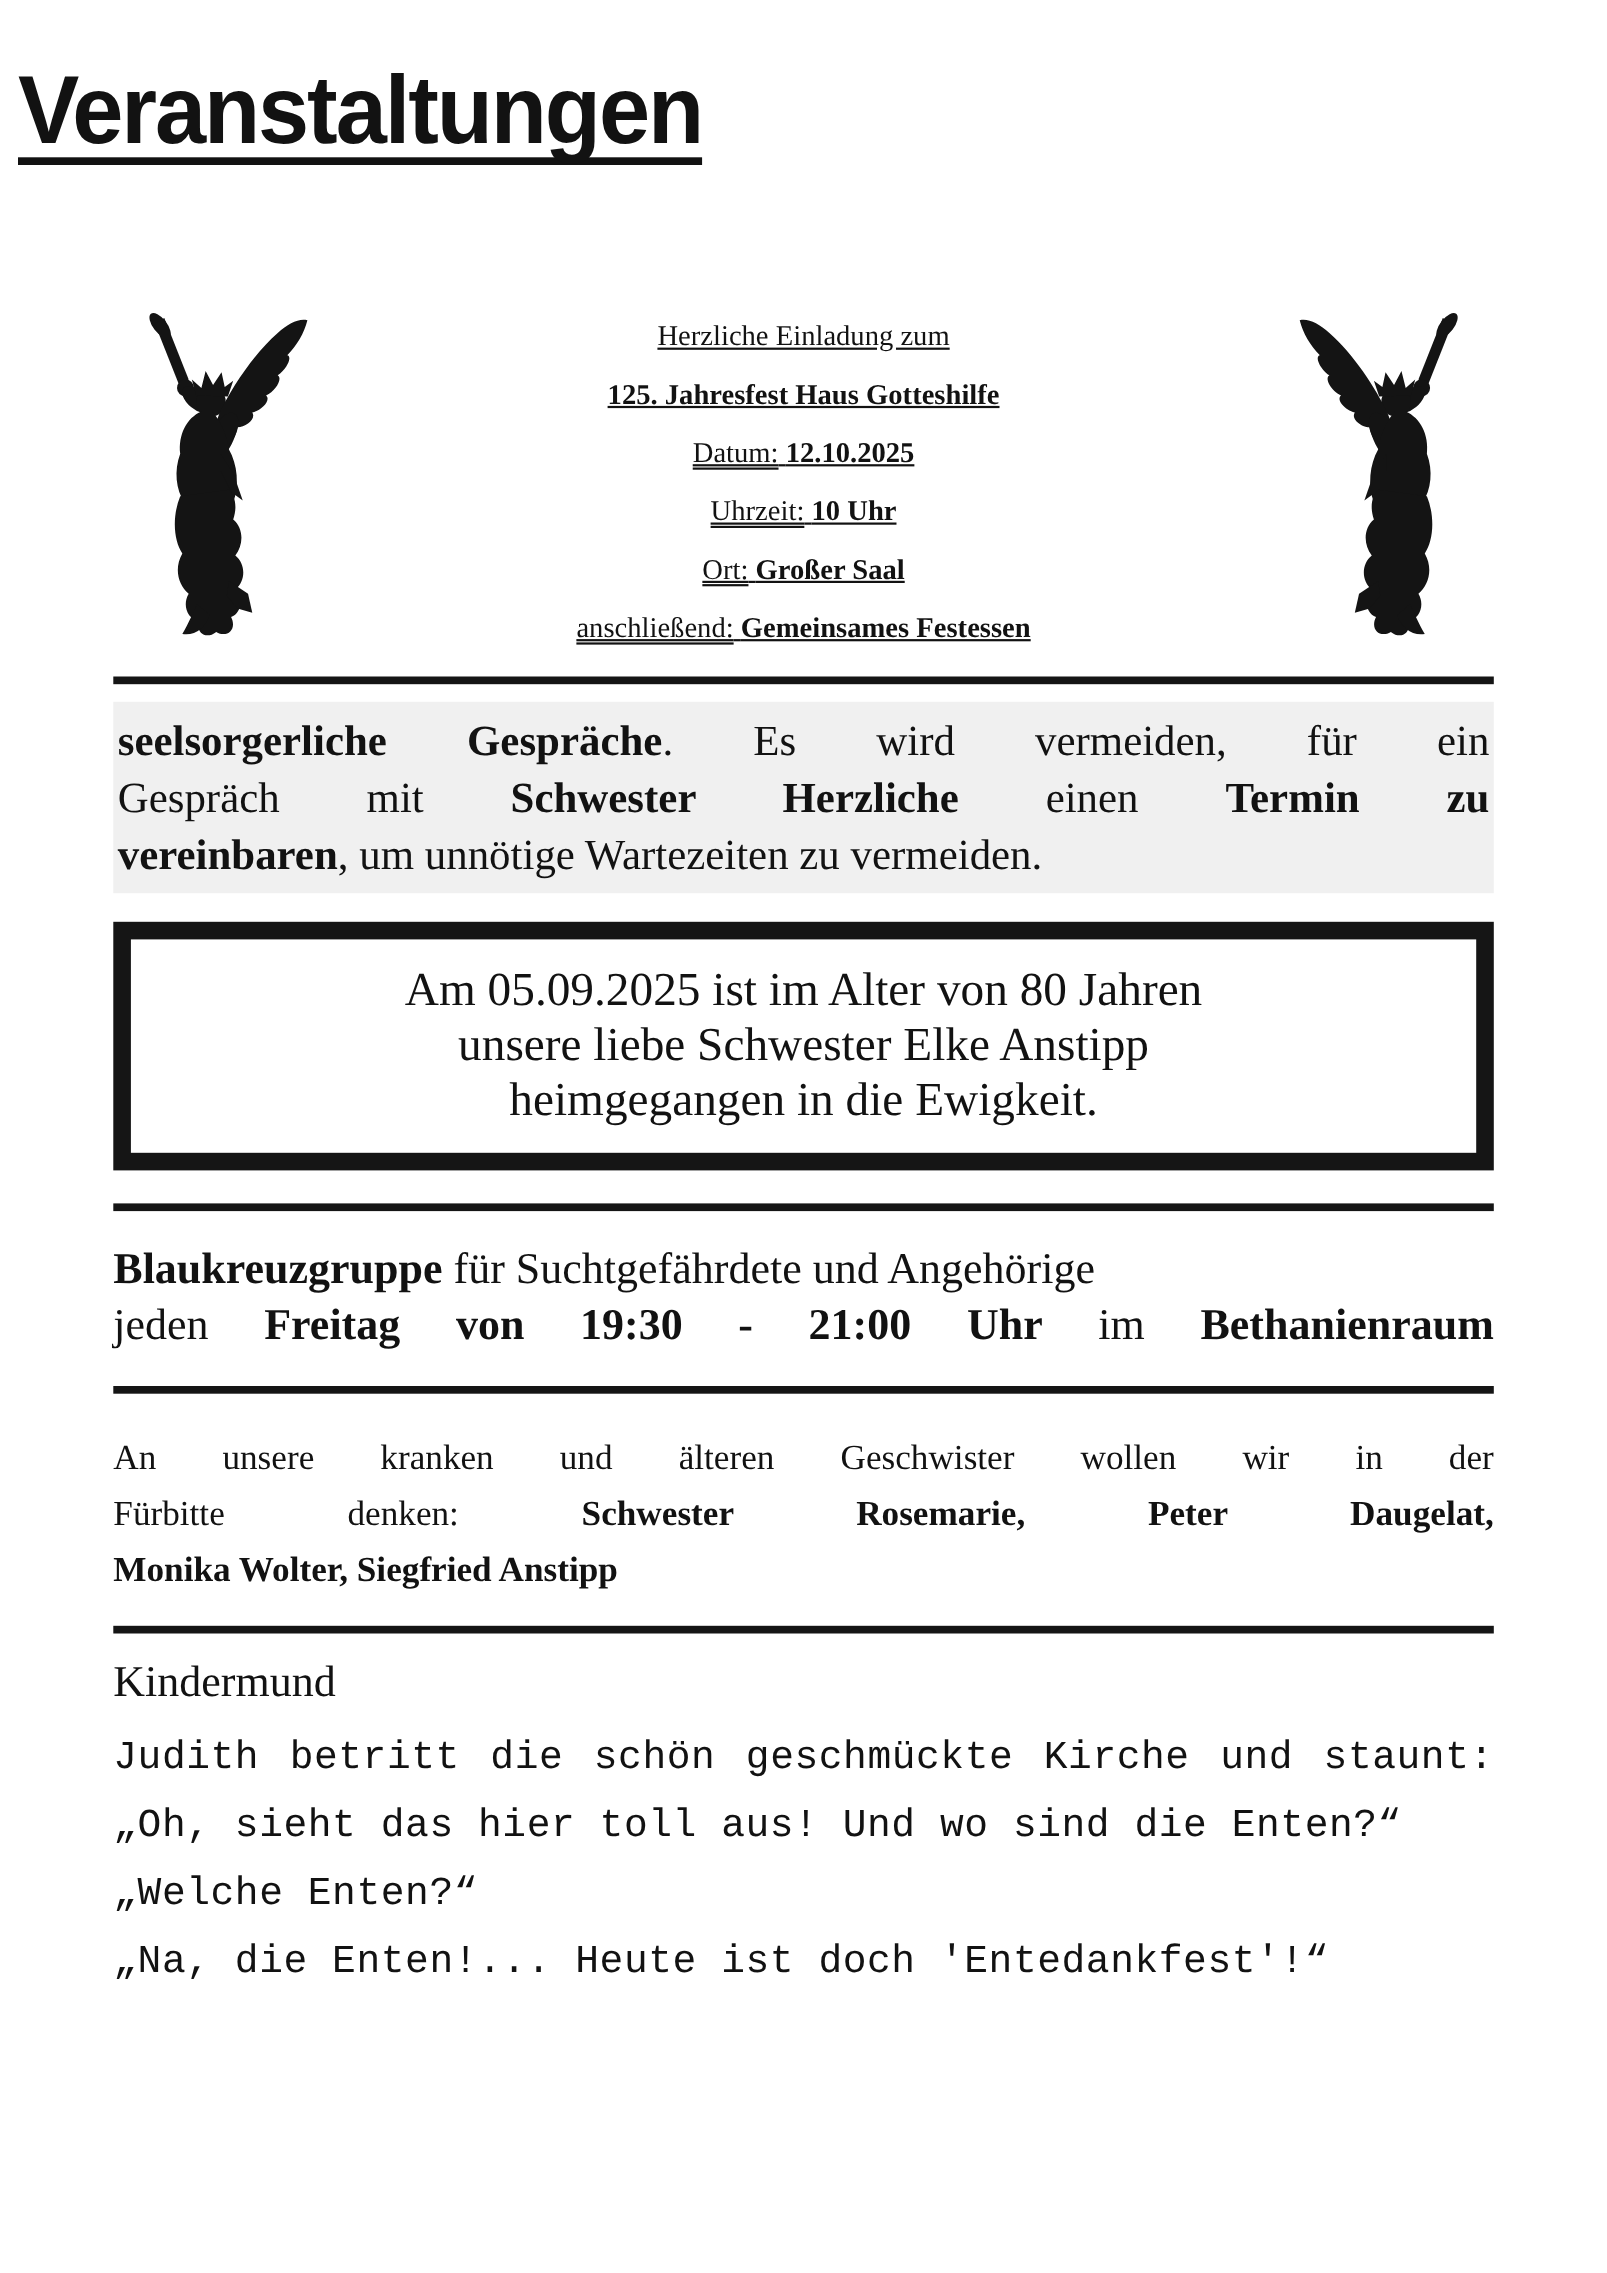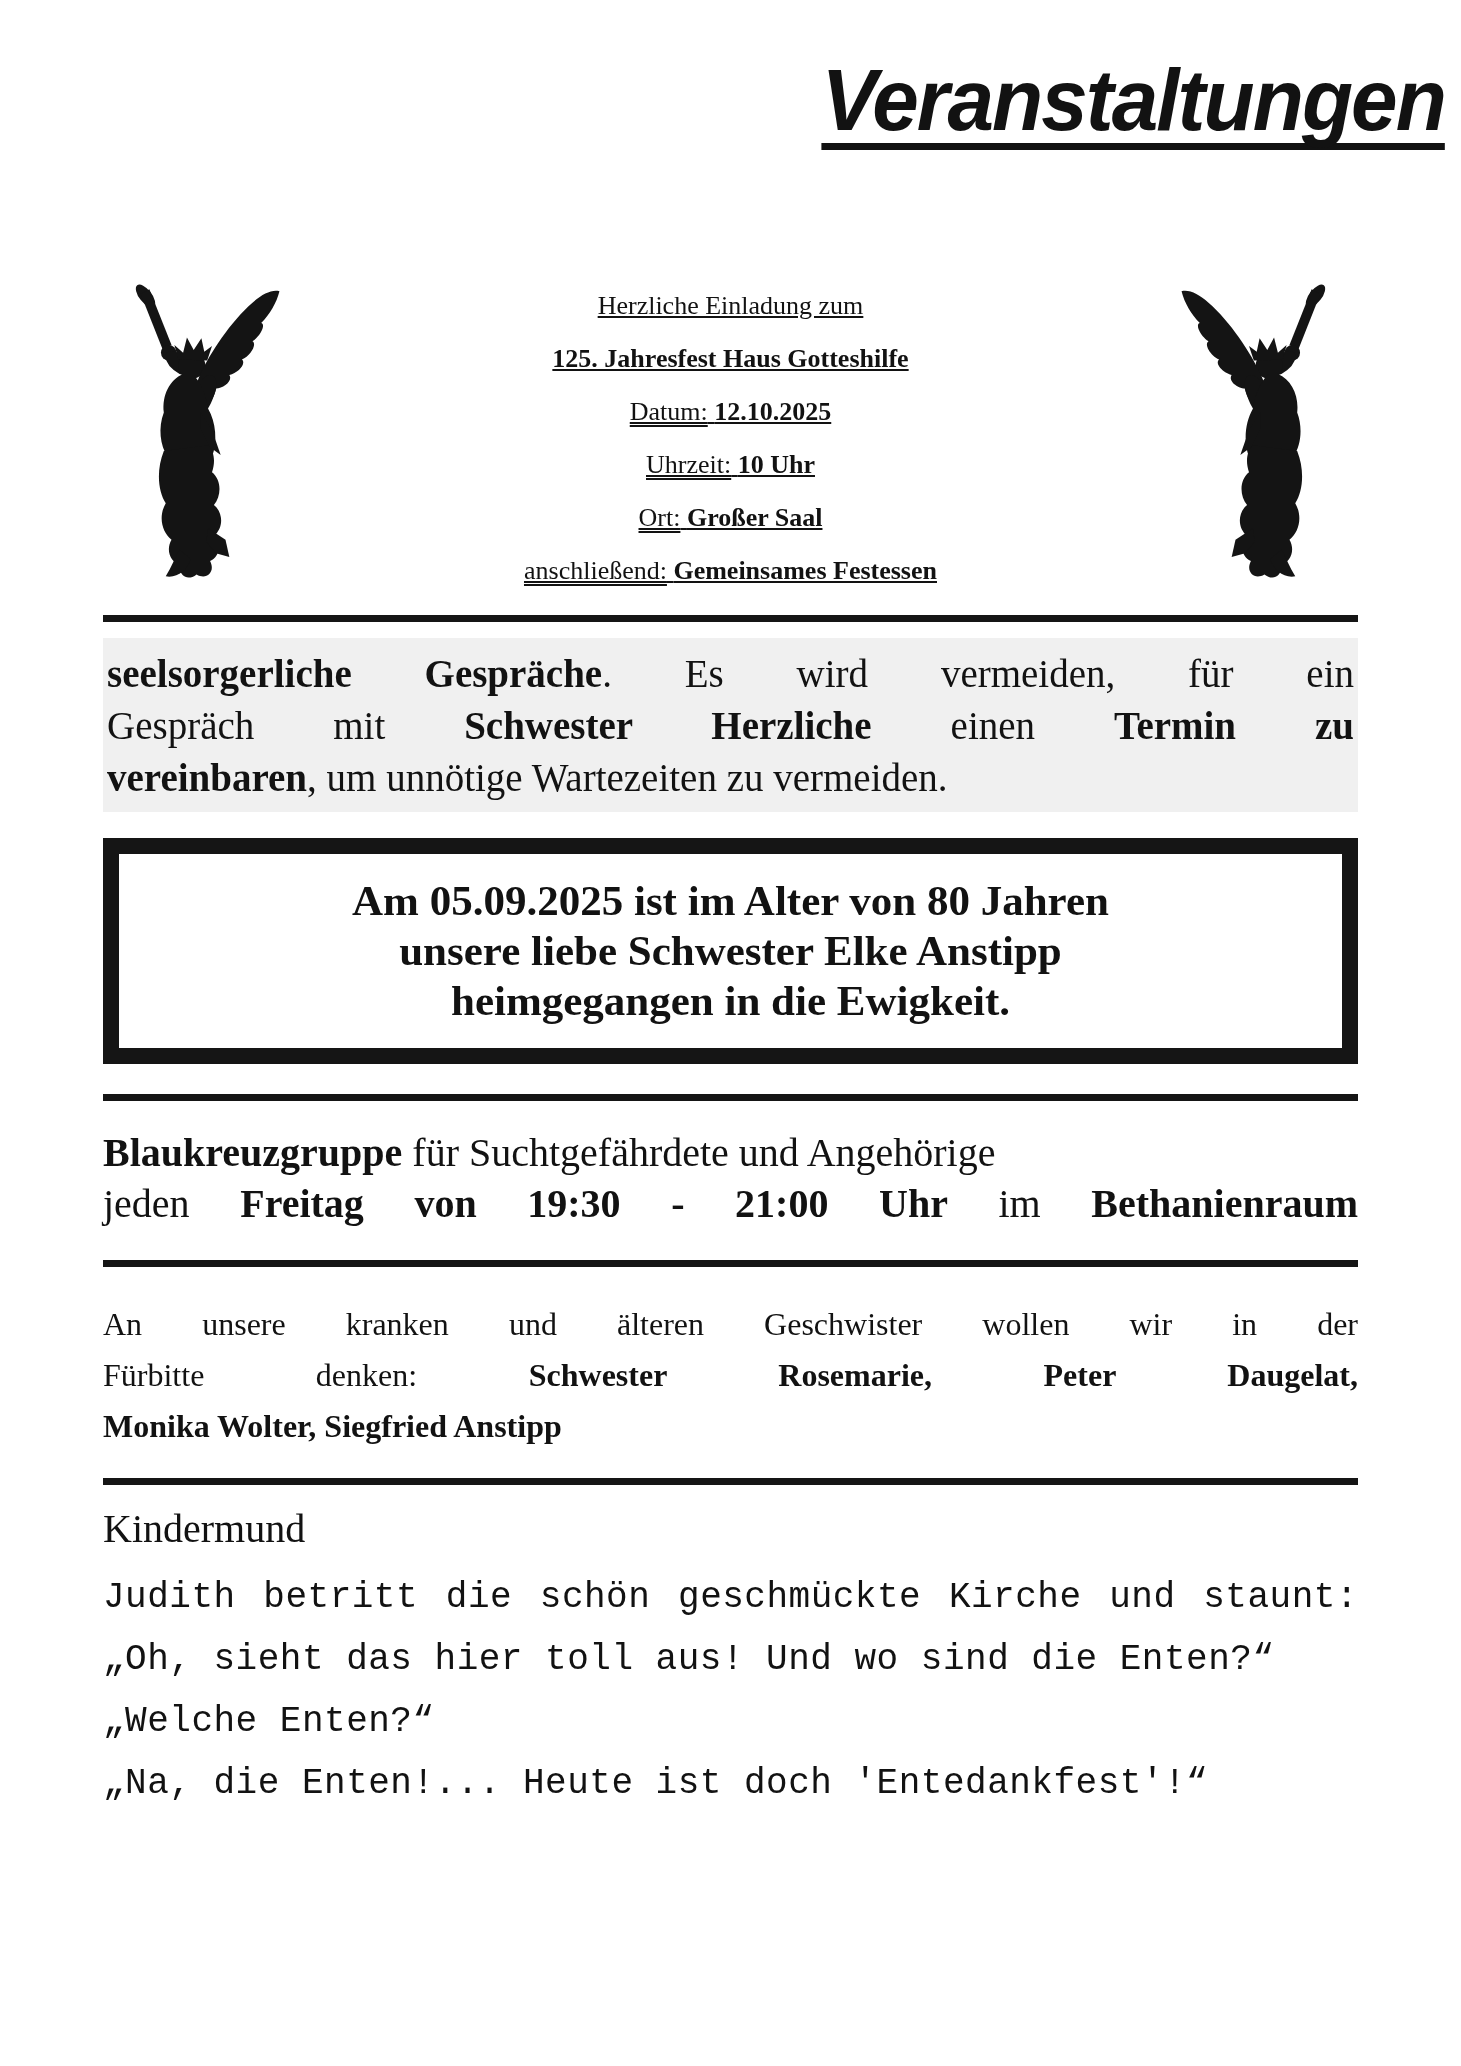--- a/index.html
+++ b/index.html
@@ -7,23 +7,22 @@
     position:relative;
     width:1461px; height:2066px;
     background:#ffffff;
     color:#121212;
     font-family:"Liberation Serif", serif;
     overflow:hidden;
   }
   
   .title {
     margin:52px 0 0 0;
-    text-align:right;
+    text-align:left;
     font-family:"Liberation Sans", sans-serif;
-    font-style:italic;
     font-weight:bold;
     font-size:88px;
     line-height:1.1;
     letter-spacing:-2px;
   }
   .title-inner {
     display:inline-block;
     transform:scaleX(0.95);
     text-decoration:underline;
     text-decoration-thickness:7px;
@@ -63,21 +62,21 @@
   }
   .highlight .para1 { margin:0 0 46px 0; }
   .jline { text-align:justify; text-align-last:justify; }
   .lline { text-align:left; }
   
   .obituary {
     margin:26px 103px 0 103px;
     border:16px solid #151515;
     padding:22px 8px;
     text-align:center;
-    font-weight:bold;
+    font-weight:normal;
     font-size:43px;
     line-height:50px;
   }
   
   .bluecross { margin:26px 103px 0 103px; font-size:40px; line-height:51px; }
   .intercession { margin:32px 103px 0 103px; font-size:32px; line-height:51px; }
   
   .kindermund { margin:20px 103px 0 103px; }
   .km-heading {
     font-size:40px; line-height:48px;

